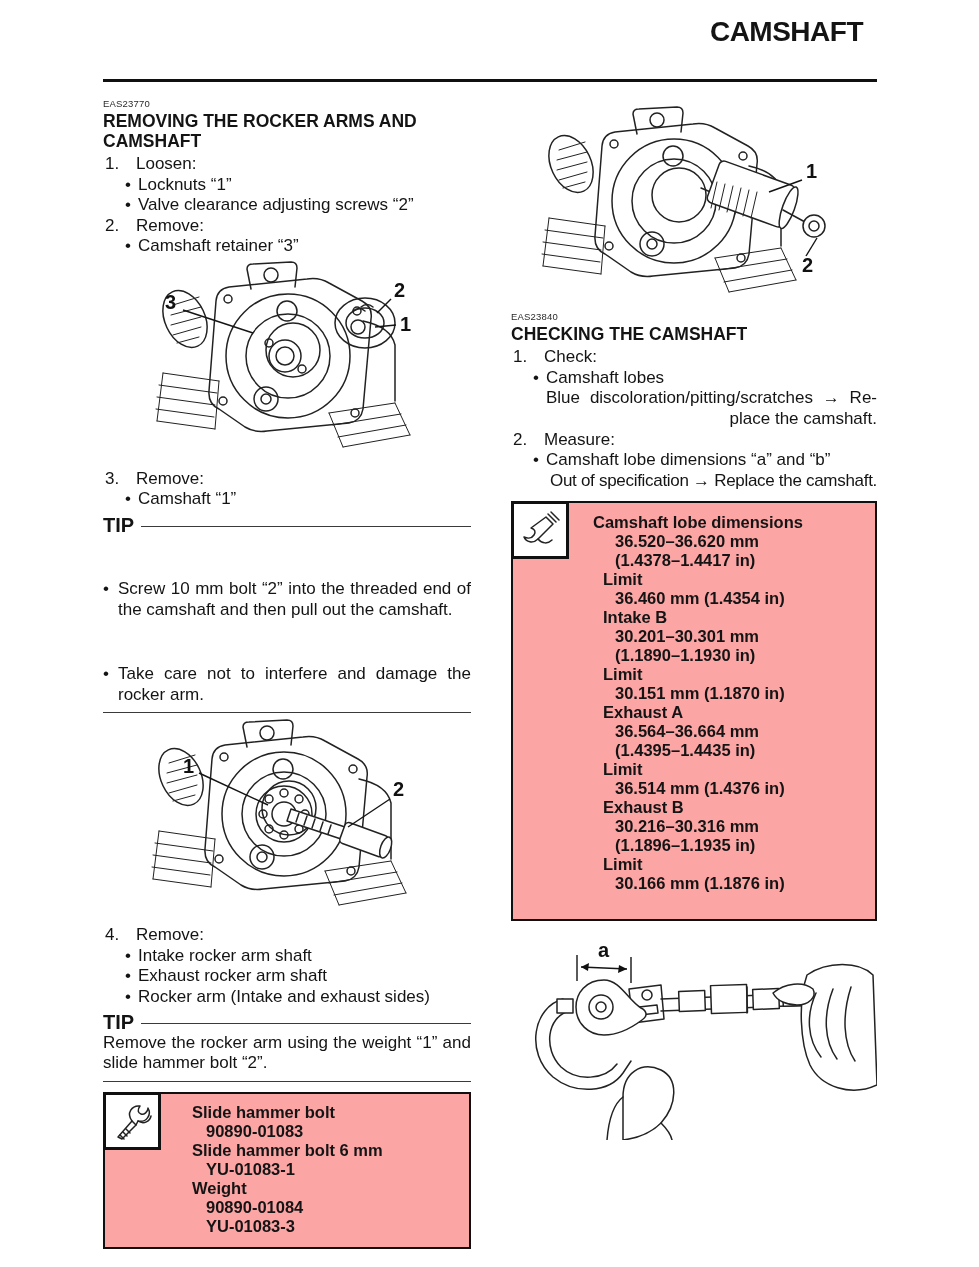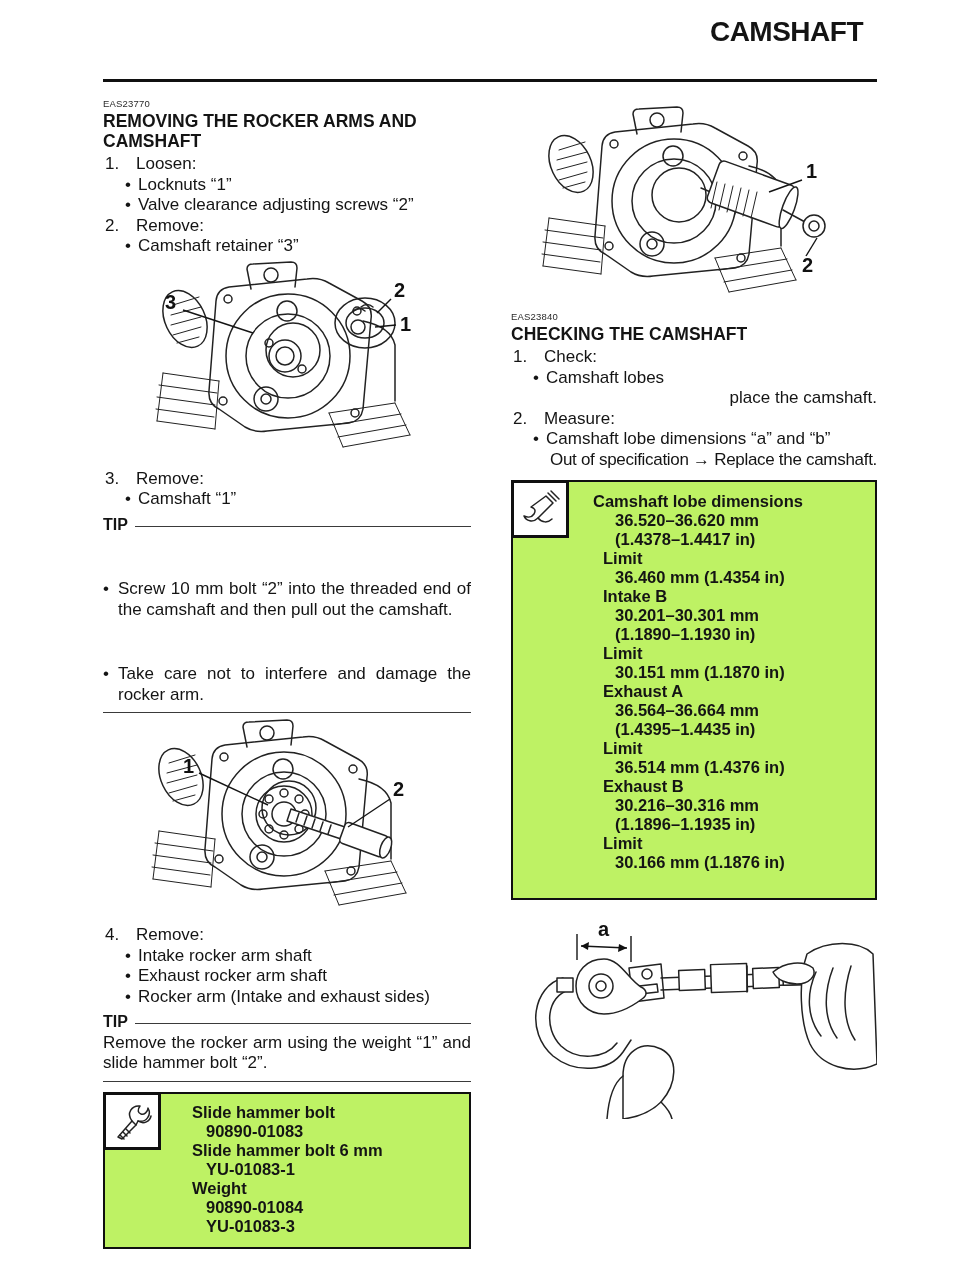--- a/index.html
+++ b/index.html
@@ -30,41 +30,41 @@
   .li .b { flex:none; width:13px; }
   .b::before { content:"•"; }
   .litext { flex:1; }
   .cont { padding-left:35px;text-align:right; }
 
   .jline { text-align:justify; height:21px; overflow:hidden; }
   .jline::after { content:""; display:inline-block; width:100%; height:0; }
   .tight { letter-spacing:-0.3px; white-space:nowrap; }
 
   .tip-head { display:flex; align-items:center; margin-top:5px; }
-  .tip-label { font-weight:bold; font-size:16px; flex:none; }
+  .tip-label { font-weight:bold; font-size:20px; flex:none; }
   .tip-rule { flex:1; height:1px; background:#3a3a3a; margin-left:7px; margin-top:3px; }
   .tip-li { display:flex;margin-top:44px; }
   .tip-li .b { flex:none; width:15px; }
   .tip-li .litext { text-align:justify; }
   .tip-text { text-align:justify; }
   .tip-end { height:1px; background:#3a3a3a; margin-top:7px; }
 
   .fig { position:relative; width:100%; }
   .fig svg { position:absolute; left:0; top:0; }
   .fig-retainer { height:212px; }
   .fig-camshaft { height:212px; }
   .fig-hammer   { height:213px; }
   .fig-measure  { height:205px; margin-top:14px; }
   .ink { stroke:#222; fill:none; stroke-width:1.5; stroke-linecap:round; stroke-linejoin:round; }
   .ink-thin { stroke:#222; fill:none; stroke-width:1; stroke-linecap:round; }
   .wfill { fill:#fff; }
   .leader { stroke:#141414; stroke-width:1.4; fill:none; }
   .fig text { font-family:"Liberation Sans","DejaVu Sans",sans-serif; font-size:20px; font-weight:bold; fill:#111; }
 
-  .databox { position:relative; border:2px solid #101010; margin-top:10px; background:#bef264; }
+  .databox { position:relative; border:2px solid #101010; margin-top:10px; background:#fca5a5; }
   .box-icon {
     position:absolute; top:-2px; left:-2px; width:58px; height:58px;
     border:3px solid #101010; background:#fff;
     display:flex; align-items:center; justify-content:center;
   }
   .box-lines { font-weight:bold; font-size:16.5px; line-height:19px; }
   .toolbox .box-lines { padding:9px 6px 11px 87px; }
   .specbox .box-lines { padding:10px 4px 12px 80px; }
   .ind1 { padding-left:14px; }
   .spec-name { padding-left:10px; }
@@ -297,20 +297,21 @@
     <div class="sec-title">CHECKING THE CAMSHAFT</div>
 
     <div class="step">
       <span class="num">1.</span>
       <span>Check:</span>
     </div>
     <div class="li">
       <span class="b"></span>
       <span class="litext">Camshaft lobes</span>
     </div>
+    <div class="cont jline">Blue discoloration/pitting/scratches → Re-</div>
     <div class="cont">place the camshaft.</div>
 
     <div class="step">
       <span class="num">2.</span>
       <span>Measure:</span>
     </div>
     <div class="li">
       <span class="b"></span>
       <span class="litext">Camshaft lobe dimensions “a” and “b”</span>
     </div>

